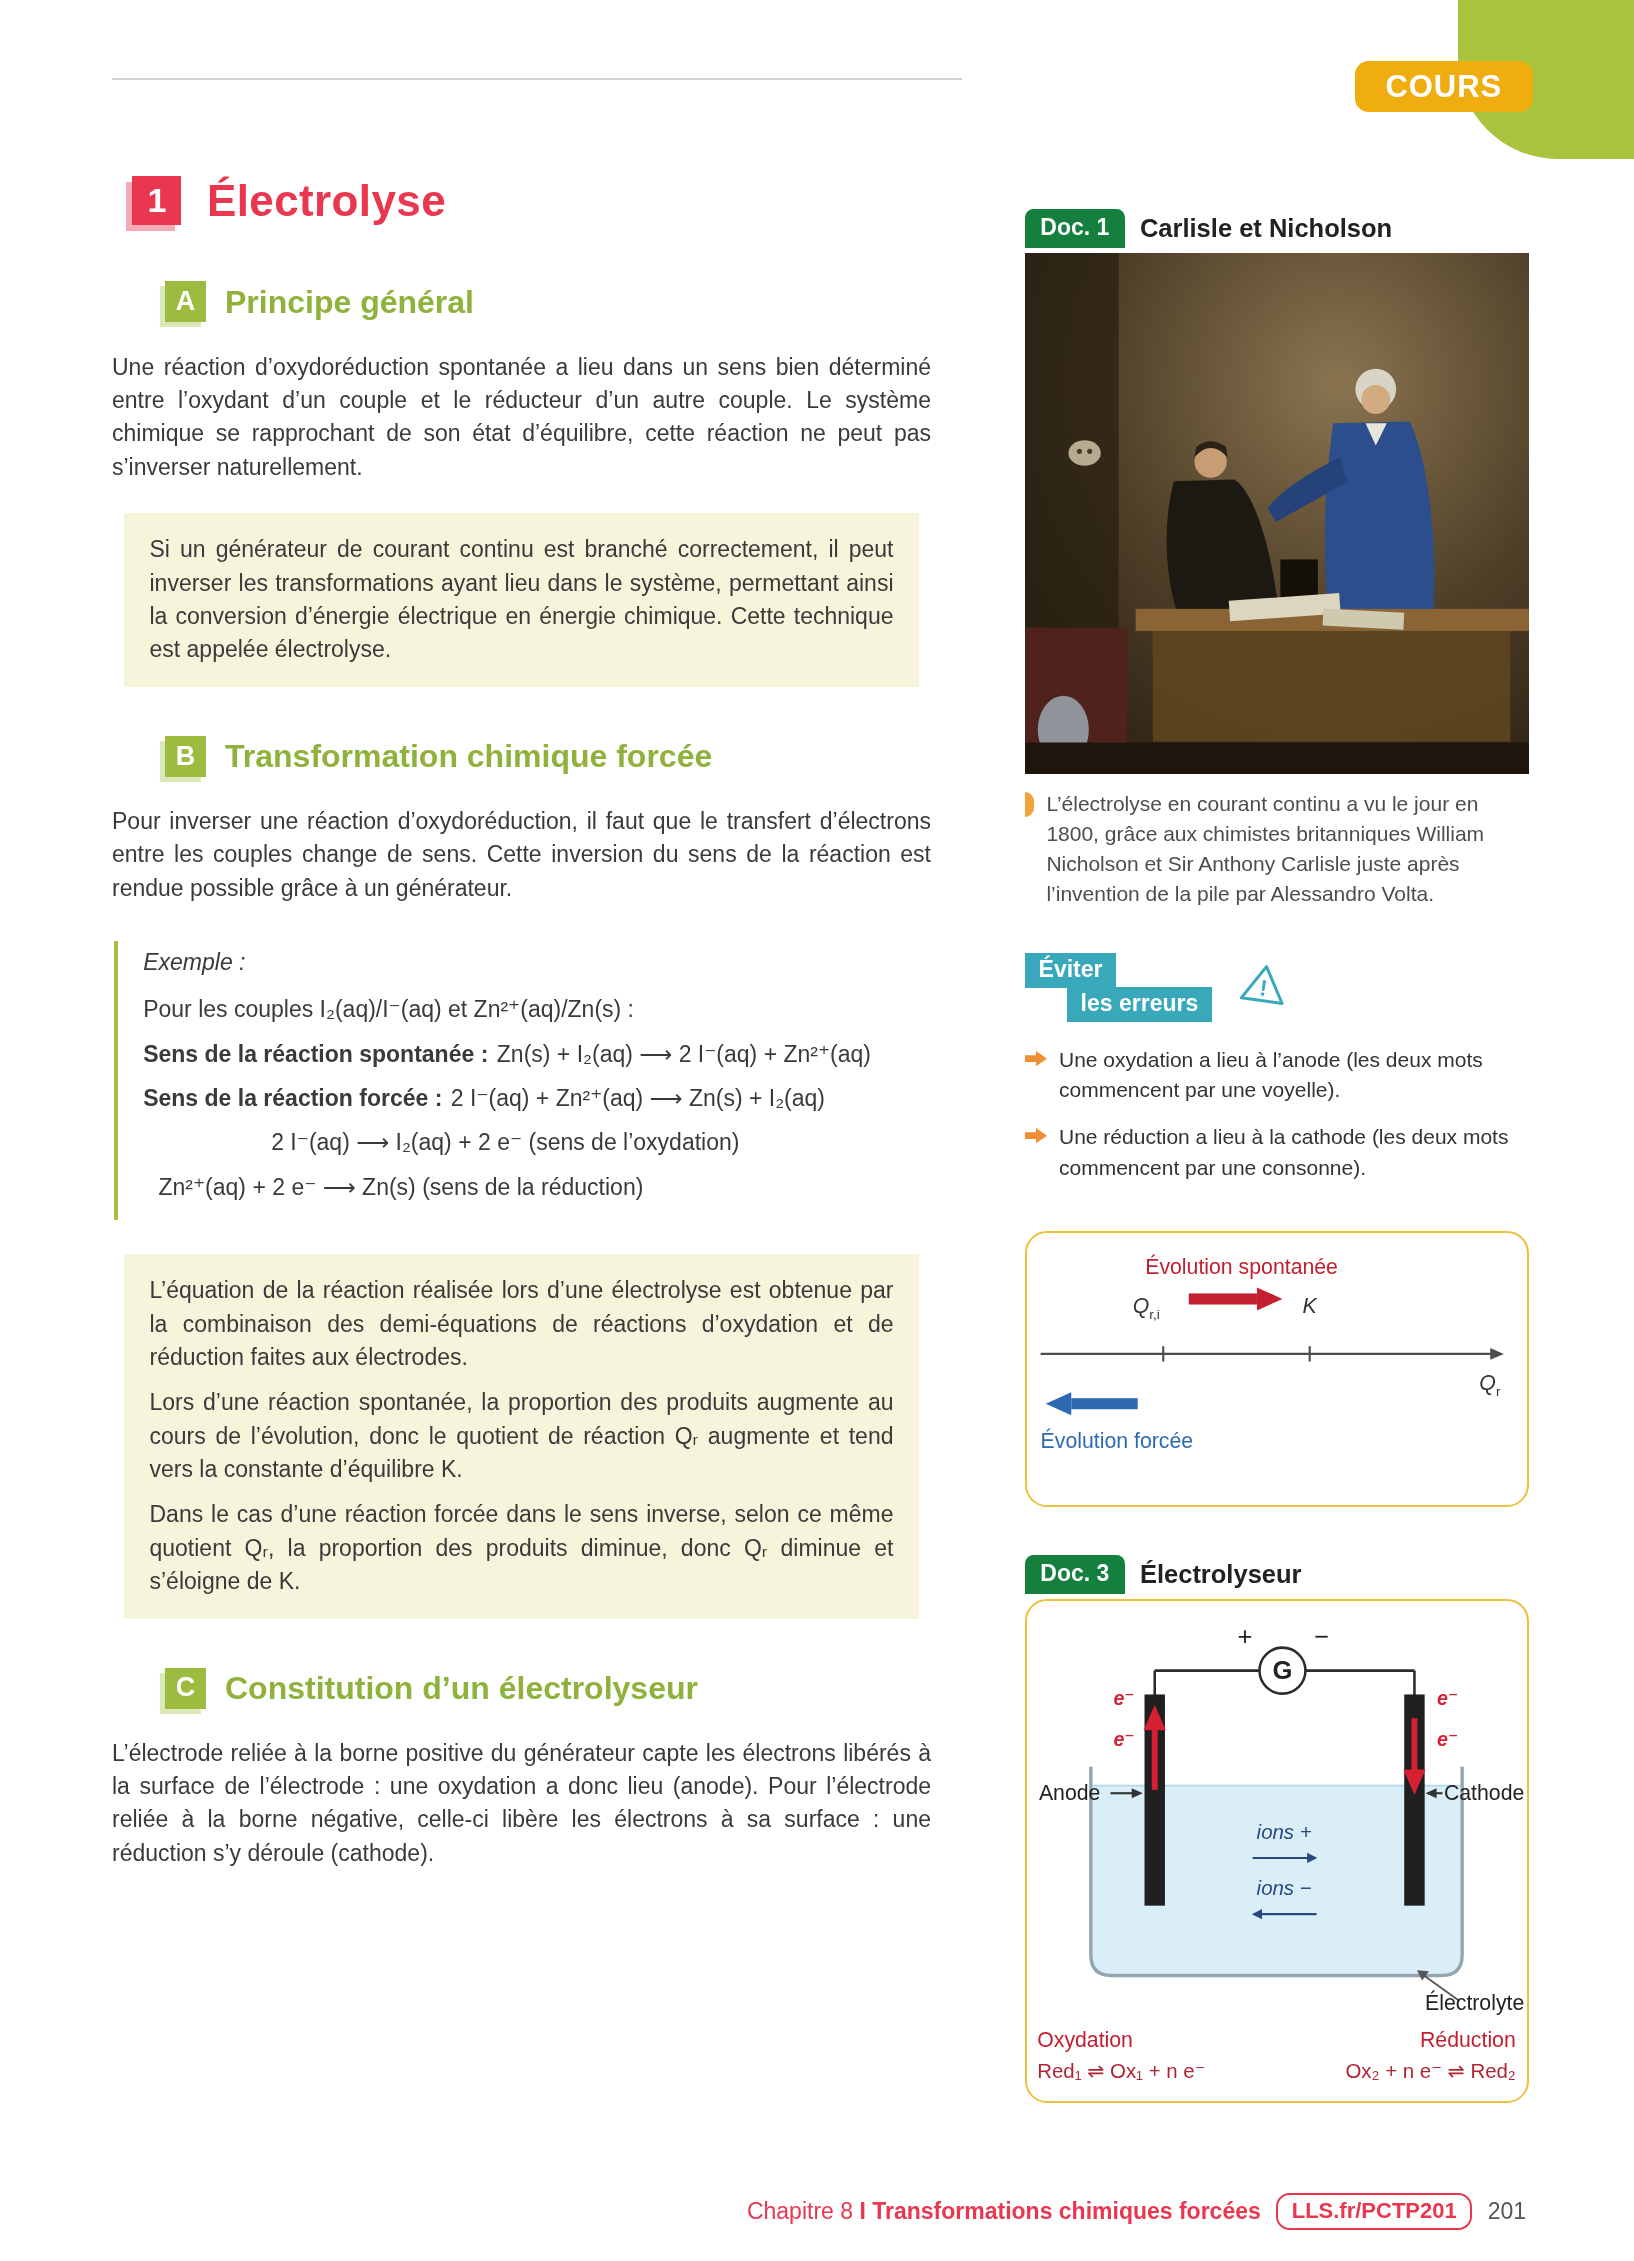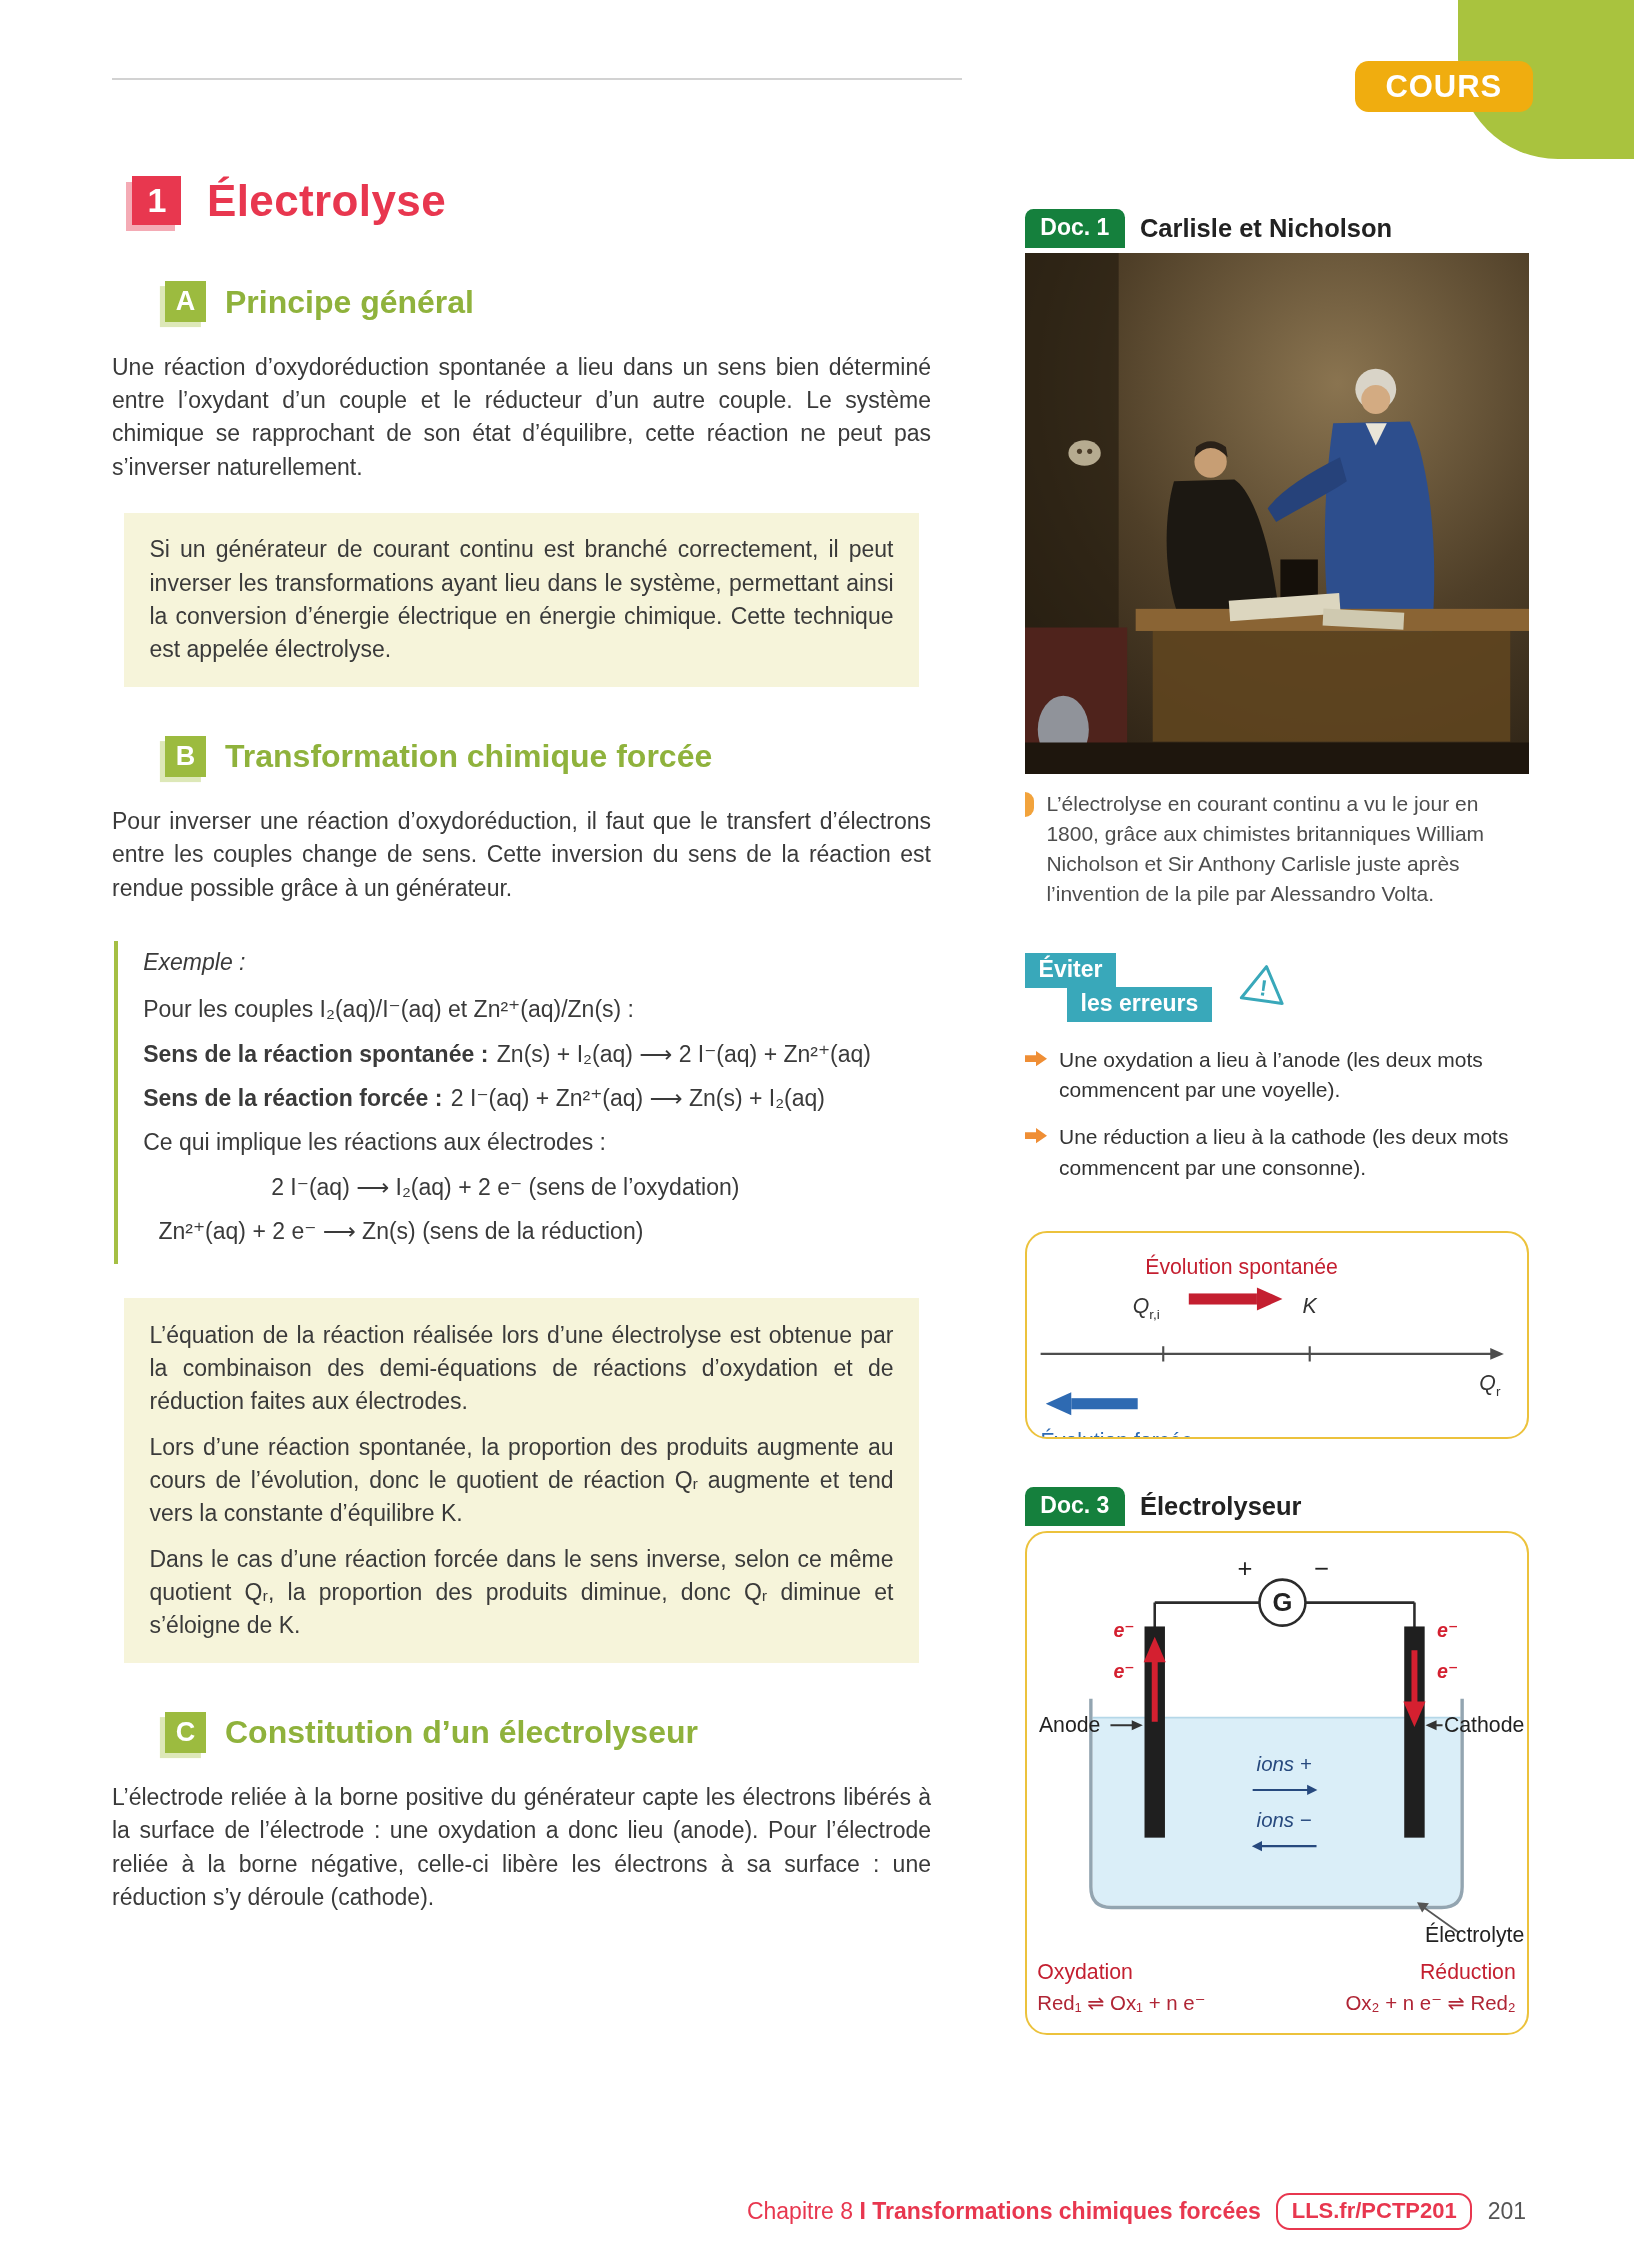--- a/index.html
+++ b/index.html
@@ -38,21 +38,21 @@
   .avoid{margin-top:44px;}
   .avoid-badges{position:relative;height:75px;}
   .badge-teal{position:absolute;background:#39a8ba;color:#fff;font-weight:bold;font-size:23px;padding:3.4px 13.6px 5.1px;}
   .b1{left:0;top:0;}
   .b2{left:42px;top:34px;}
   .warn-icon{position:absolute;left:215px;top:10.2px;transform:rotate(8deg);}
   .avoid-item{display:flex;gap:12px;margin-top:17px;font-size:21px;line-height:1.45;color:#333;}
   .avoid-arrow{flex:none;margin-top:6px;}
   .doc2,.doc3{margin-top:48px;}
   .doc-box{border:2.6px solid #ecc23c;border-radius:22px;background:#fff;padding:10.2px 0 0 0;overflow:hidden;}
-  .doc2 .doc-box{height:208px;}
+  .doc2 .doc-box{height:276px;}
   .doc3 .doc-box{height:504px;}
   svg text{font-family:"Liberation Sans","DejaVu Sans",sans-serif;}
   .t-red{fill:#c41f30;font-size:25px;}
   .t-blue{fill:#2e6ab2;font-size:25px;}
   .t-axis{fill:#333;font-size:25px;}
   .t-g{font-size:30px;font-weight:bold;fill:#222;}
   .t-sign{font-size:30px;fill:#222;}
   .t-e{font-size:23px;font-weight:bold;font-style:italic;fill:#d42030;}
   .t-lab{font-size:25px;fill:#222;}
   .t-ion{font-size:24px;font-style:italic;fill:#27497e;}
@@ -94,21 +94,20 @@
       <div class="subhead-letter">B</div>
       <h2 class="subhead-title">Transformation chimique forcée</h2>
     </div>
     <p class="para">Pour inverser une réaction d’oxydoréduction, il faut que le transfert d’électrons entre les couples change de sens. Cette inversion du sens de la réaction est rendue possible grâce à un générateur.</p>
 
     <div class="example">
       <p class="ex-label">Exemple :</p>
       <p class="ex-line">Pour les couples I₂(aq)/I⁻(aq) et Zn²⁺(aq)/Zn(s) :</p>
       <p class="ex-line"><span class="ex-eq-label">Sens de la réaction spontanée :</span><span>Zn(s) + I₂(aq) ⟶ 2 I⁻(aq) + Zn²⁺(aq)</span></p>
       <p class="ex-line"><span class="ex-eq-label">Sens de la réaction forcée :</span><span>2 I⁻(aq) + Zn²⁺(aq) ⟶ Zn(s) + I₂(aq)</span></p>
-      <p class="ex-line">Ce qui implique les réactions aux électrodes :</p>
       <p class="ex-line ex-ind1">2 I⁻(aq) ⟶ I₂(aq) + 2 e⁻ (sens de l’oxydation)</p>
       <p class="ex-line ex-ind2">Zn²⁺(aq) + 2 e⁻ ⟶ Zn(s) (sens de la réduction)</p>
     </div>
 
     <div class="hl-box">
       <p>L’équation de la réaction réalisée lors d’une électrolyse est obtenue par la combinaison des demi-équations de réactions d’oxydation et de réduction faites aux électrodes.</p>
       <p>Lors d’une réaction spontanée, la proportion des produits augmente au cours de l’évolution, donc le quotient de réaction Qᵣ augmente et tend vers la constante d’équilibre K.</p>
       <p>Dans le cas d’une réaction forcée dans le sens inverse, selon ce même quotient Qᵣ, la proportion des produits diminue, donc Qᵣ diminue et s’éloigne de K.</p>
     </div>
 

